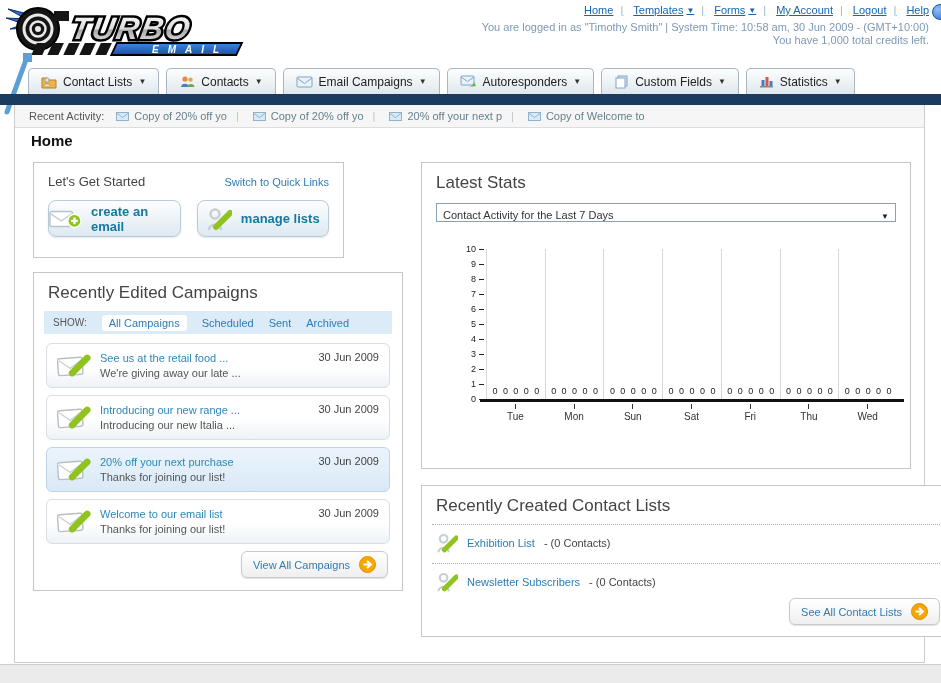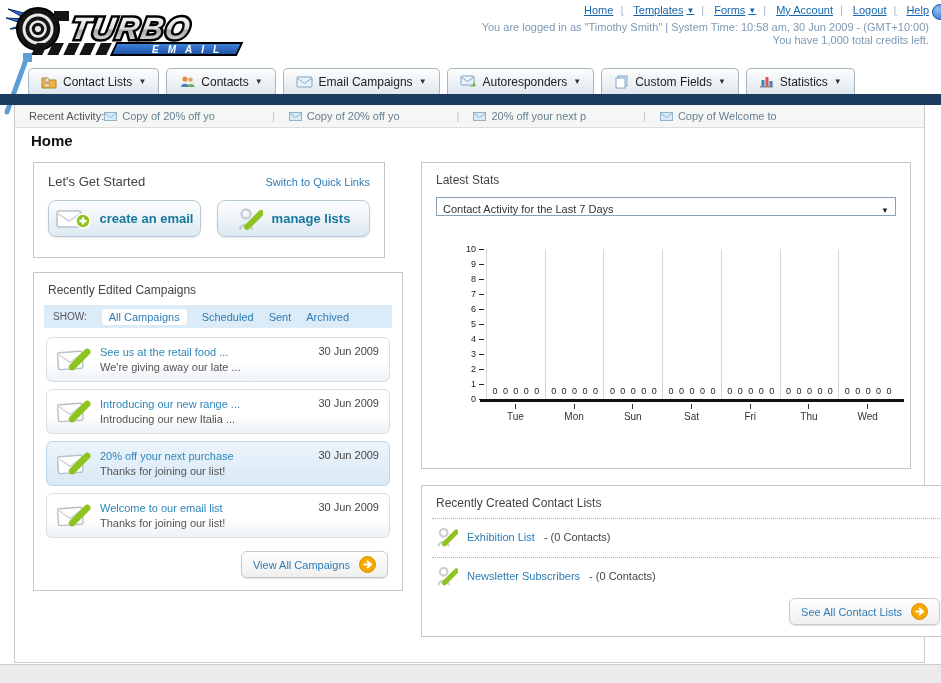--- a/index.html
+++ b/index.html
@@ -24,30 +24,30 @@
   .tab{display:flex;align-items:center;gap:6px;height:26px;padding:0 12px;border:1px solid #a9b6c0;border-bottom:none;
     border-radius:5px 5px 0 0;background:linear-gradient(#fdfefe,#dfe7ed);font-size:12px;color:#222;cursor:pointer;}
   .tab .chev{color:#333;}
   .navybar{position:absolute;left:0;top:94px;width:941px;height:11px;background:#1b3c5f;}
 
   
   .main{position:absolute;left:14px;top:105px;width:911px;height:558px;background:#fff;
     border:1px solid #ccc;border-top:none;}
   .activity{height:23px;background:#f6f6f6;border-bottom:1px solid #ddd;display:flex;align-items:center;
     padding-left:14px;font-size:11px;color:#555;}
-  .act-items{display:flex;align-items:flex-start;margin-left:0;gap:48px;}
+  .act-items{display:flex;align-items:flex-start;margin-left:12px;}
   .act-item{display:flex;align-items:center;gap:5px;color:#66808f;cursor:pointer;}
   .act-item + .act-item::before{content:"|";color:#c0c6cb;margin:0 9px;}
   .home-title{position:absolute;left:16px;top:27px;font-size:15px;font-weight:bold;color:#111;}
 
   .panel{position:absolute;background:#fff;border:1px solid #c6c6c6;}
-  .panel-title{padding:10px 14px 6px;font-size:12px;color:#444;}
-
-  
-  .p-getstarted{left:18px;top:57px;width:352px;height:96px;}
+  .panel-title{padding:10px 14px 6px;font-size:17px;color:#444;}
+
+  
+  .p-getstarted{left:18px;top:57px;width:311px;height:96px;}
   .gs-head{display:flex;justify-content:space-between;align-items:baseline;padding:11px 14px 0;}
   .gs-title{font-size:13px;color:#444;}
   .gs-link{font-size:11px;color:#2e7cb5;text-decoration:none;cursor:pointer;}
   .gs-buttons{display:flex;gap:16px;padding:11px 14px;}
   .gs-btn{flex:1;height:37px;border:1px solid #b9cbd8;border-radius:8px;background:linear-gradient(#fefefe,#dde9f1);
     display:flex;align-items:center;justify-content:center;gap:9px;font-size:13px;font-weight:bold;color:#16789f;
     cursor:pointer;box-shadow:0 1px 2px rgba(0,0,0,.10);}
 
   
   .p-campaigns{left:18px;top:167px;width:370px;height:319px;}

